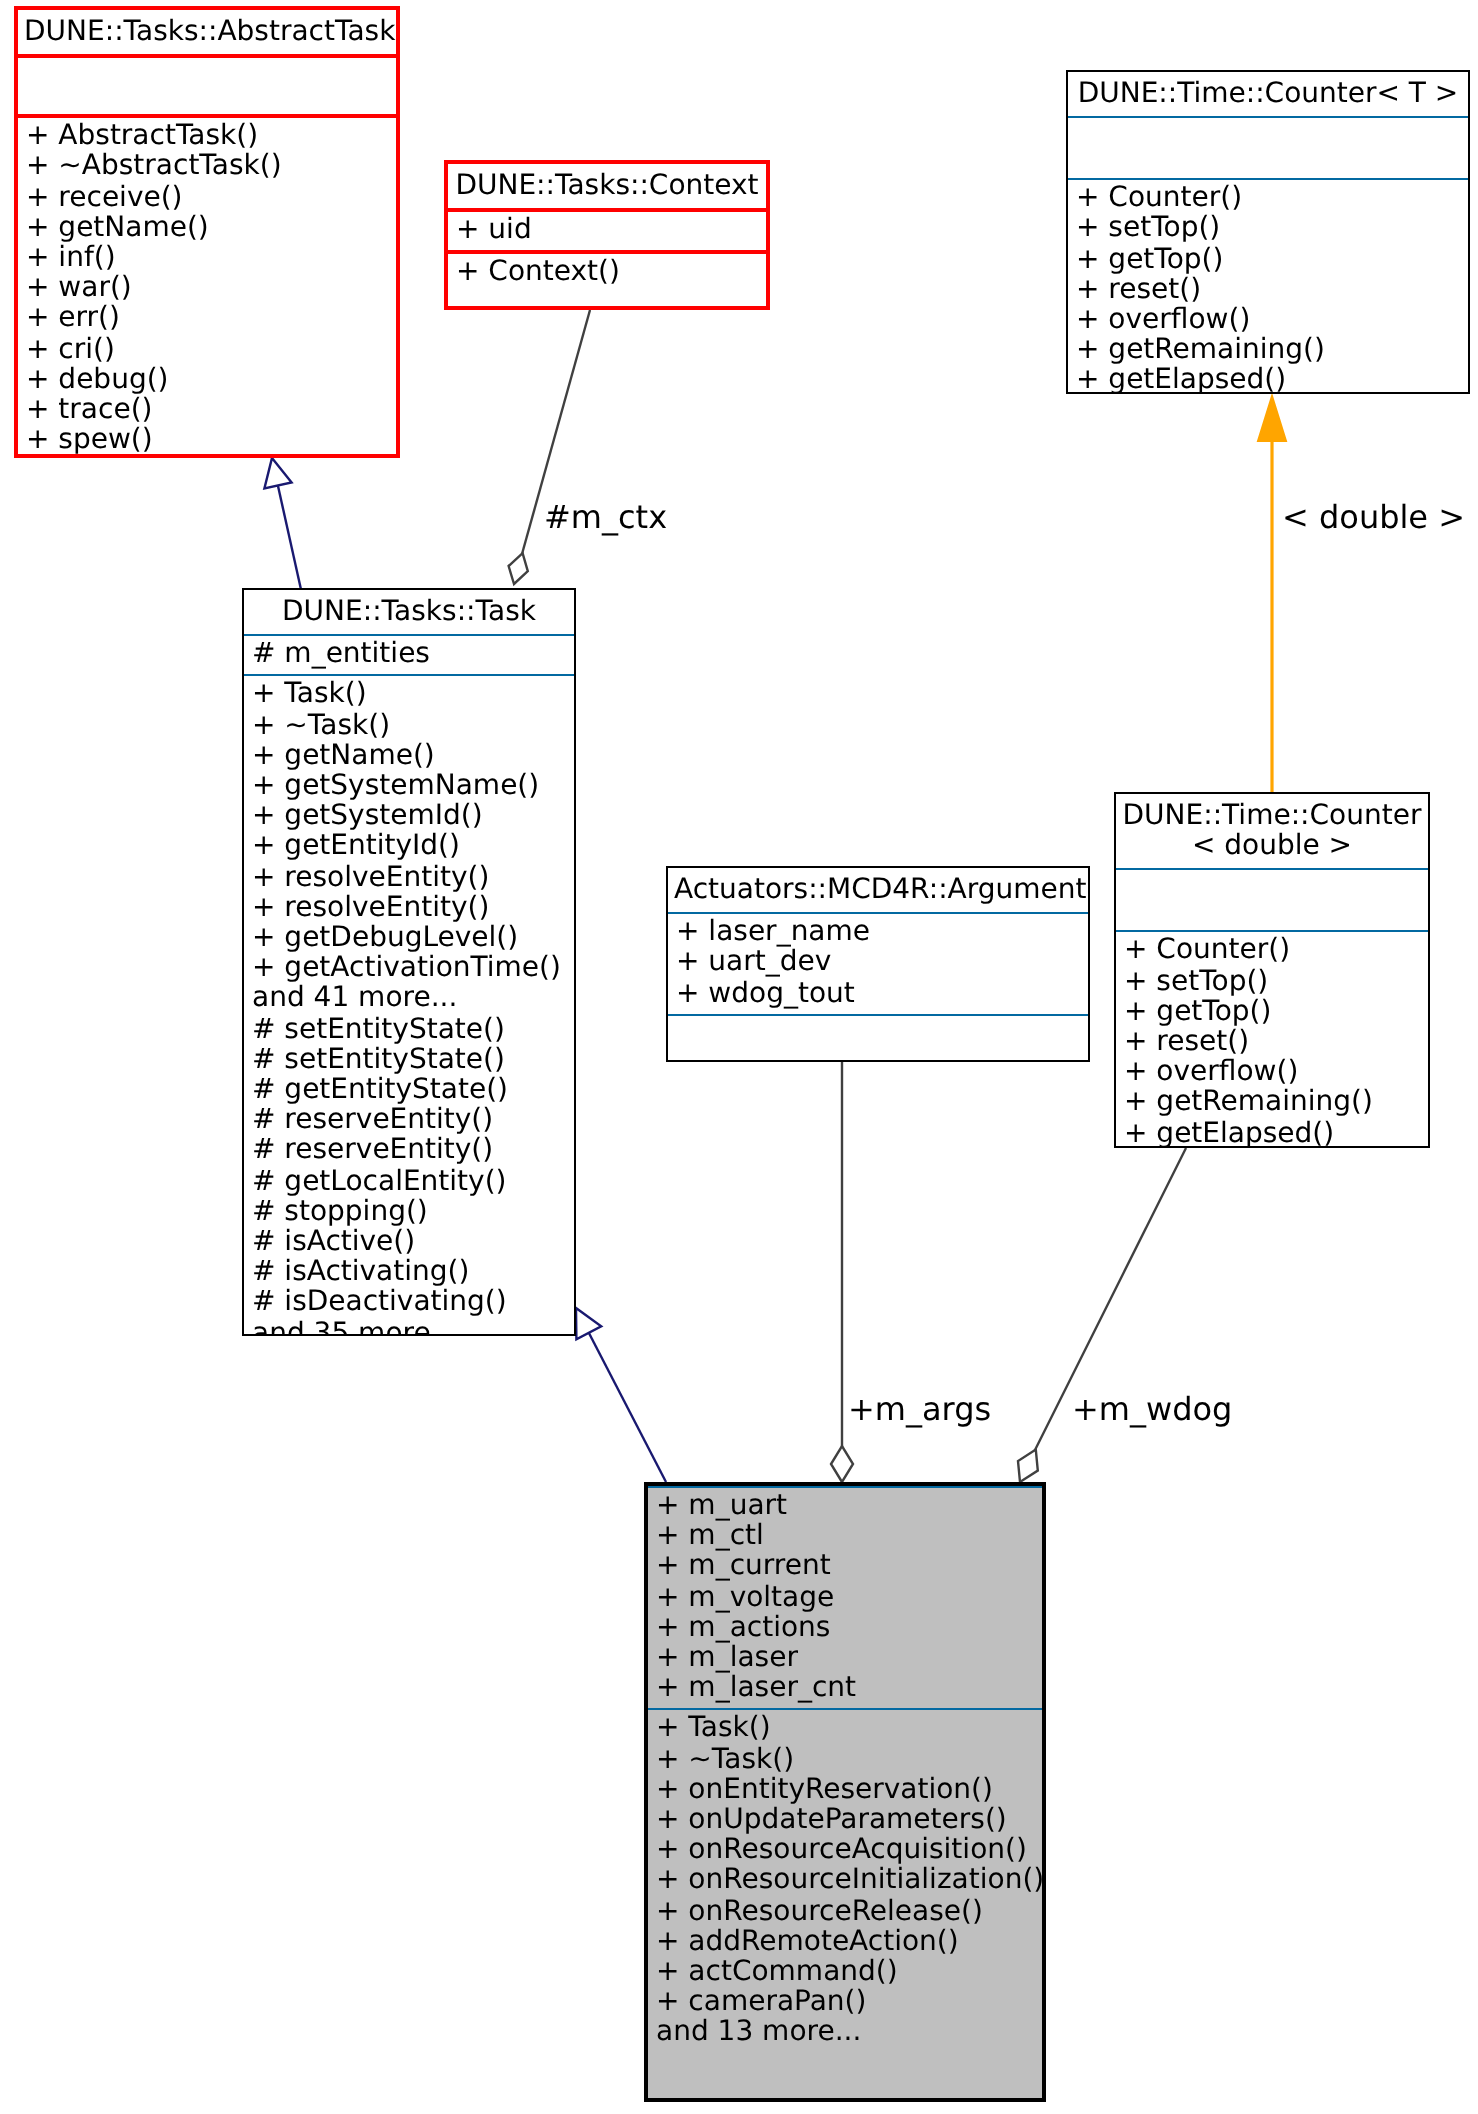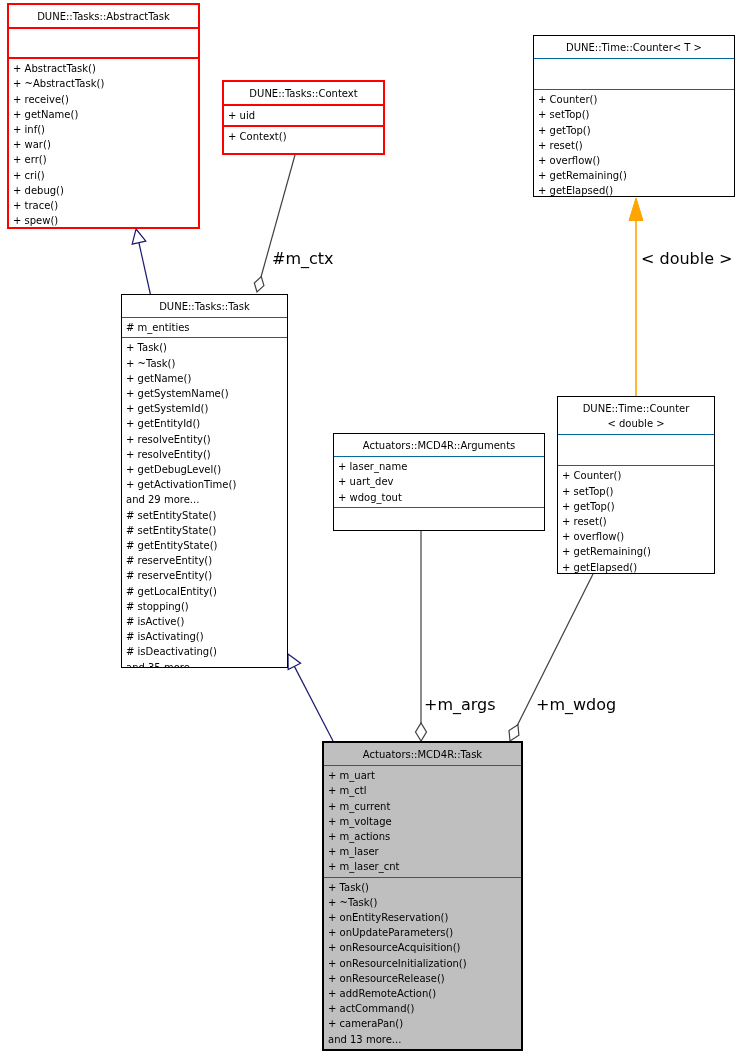--- a/index.html
+++ b/index.html
@@ -12,21 +12,21 @@
   .edge-inh{stroke:#191970;stroke-width:1.2;fill:none;}
   .edge-inh-head{stroke:#191970;stroke-width:1.2;fill:#ffffff;}
   .edge-agg{stroke:#404040;stroke-width:1.2;fill:none;}
   .edge-agg-head{stroke:#404040;stroke-width:1.2;fill:#ffffff;}
   .edge-tpl{stroke:#FFA500;stroke-width:1.6;fill:none;}
   .edge-tpl-head{stroke:#FFA500;stroke-width:1;fill:#FFA500;}
 
   .uml-box{
     position:absolute;background:#ffffff;border:1px solid #000;
     box-sizing:border-box;display:flex;flex-direction:column;
-    font-size:10px;line-height:15.2px;overflow:hidden;
+    font-size:14px;line-height:15.2px;overflow:hidden;
   }
   .uml-box.red{border:2px solid #FF0000;}
   .uml-box.focus{background:#BFBFBF;border:2px solid #000;}
 
   .uml-title{
     text-align:center;padding:4px 3px 3px 3px;white-space:pre;flex:0 0 auto;
   }
   .uml-title .t2{display:block;}
   .uml-section{
     border-top:1px solid #0369a1;padding:2px 4px;flex:0 0 auto;text-align:left;
@@ -118,21 +118,21 @@
         <div>+ Task()</div>
         <div>+ ~Task()</div>
         <div>+ getName()</div>
         <div>+ getSystemName()</div>
         <div>+ getSystemId()</div>
         <div>+ getEntityId()</div>
         <div>+ resolveEntity()</div>
         <div>+ resolveEntity()</div>
         <div>+ getDebugLevel()</div>
         <div>+ getActivationTime()</div>
-        <div>and 29 more...</div>
+        <div>and 41 more...</div>
         <div># setEntityState()</div>
         <div># setEntityState()</div>
         <div># getEntityState()</div>
         <div># reserveEntity()</div>
         <div># reserveEntity()</div>
         <div># getLocalEntity()</div>
         <div># stopping()</div>
         <div># isActive()</div>
         <div># isActivating()</div>
         <div># isDeactivating()</div>
@@ -158,21 +158,20 @@
         <div>+ setTop()</div>
         <div>+ getTop()</div>
         <div>+ reset()</div>
         <div>+ overflow()</div>
         <div>+ getRemaining()</div>
         <div>+ getElapsed()</div>
       </div>
   </div>
 
   <div class="uml-box focus" style="left:322px;top:741px;width:201px;height:310px;">
-    <div class="uml-title">Actuators::MCD4R::Task</div>
     <div class="uml-section">
         <div>+ m_uart</div>
         <div>+ m_ctl</div>
         <div>+ m_current</div>
         <div>+ m_voltage</div>
         <div>+ m_actions</div>
         <div>+ m_laser</div>
         <div>+ m_laser_cnt</div>
       </div>
     <div class="uml-section fill">

